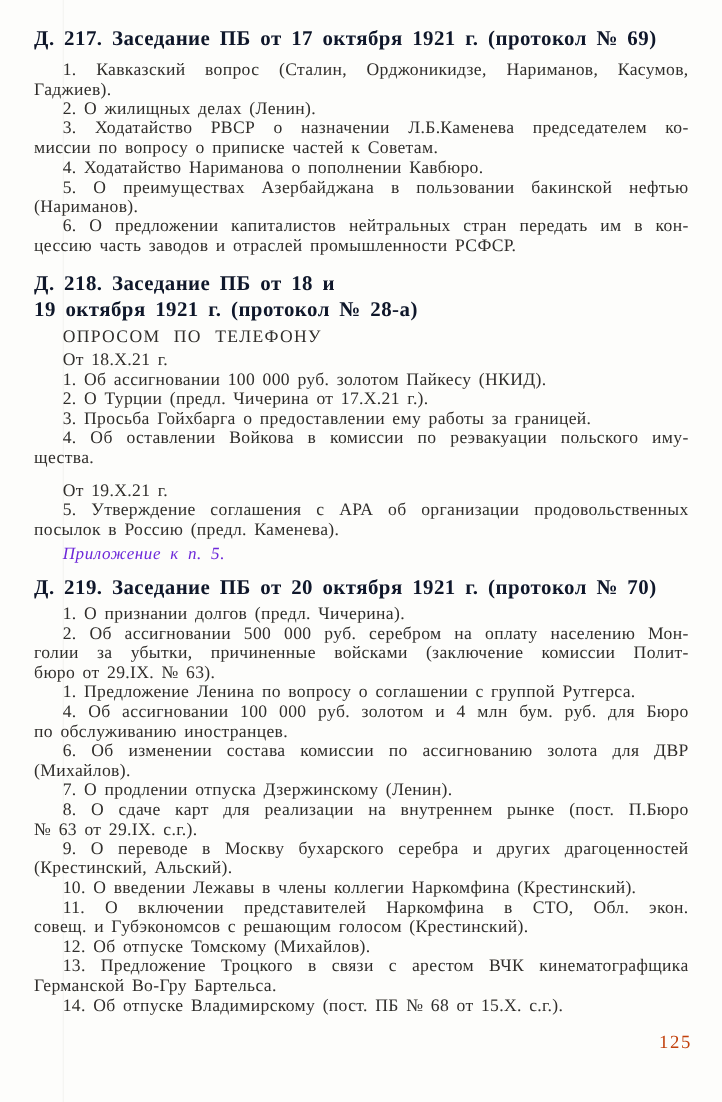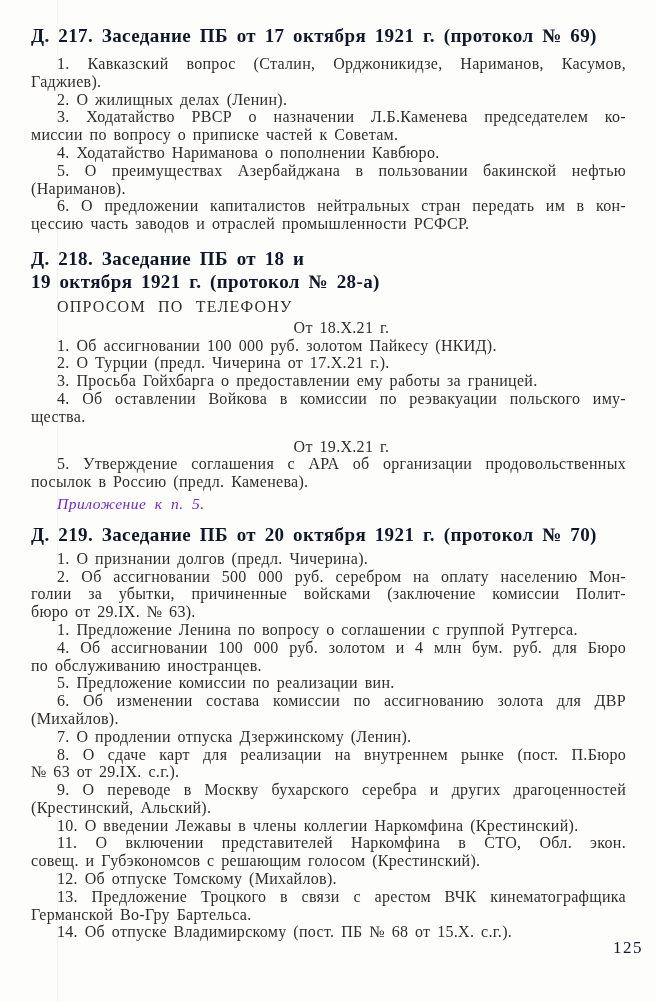--- a/index.html
+++ b/index.html
@@ -57,39 +57,38 @@
     padding-left: 26px;
     margin-top: 5px;
     letter-spacing: 1.2px;
     word-spacing: 7px;
     white-space: nowrap;
   }
   .date {
     padding-left: 26px;
     margin-top: 3px;
     white-space: nowrap;
-    text-align: center;
   }
   .gap-date { margin-top: 12px; }
   .note {
     padding-left: 26px;
     margin-top: 4px;
     font-style: italic;
     font-size: 15.5px;
     letter-spacing: 0.5px;
     word-spacing: 4px;
     color: #6d28d9;
     white-space: nowrap;
   }
   .pagenum {
     position: absolute;
-    left: 613px; top: 938px;
+    left: 599px; top: 938px;
     font-size: 17px;
     letter-spacing: 1.5px;
-    color: #0f172a;
+    color: #c2410c;
   }
 </style>
 </head>
 <body>
 
 <div class="page">
   <div class="scanline"></div>
 
   <div class="content">
 
@@ -162,23 +161,20 @@
         <div class="ln">бюро от 29.IX. № 63).</div>
       </div>
       <div class="para">
         <div class="ln fi">1. Предложение Ленина по вопросу о соглашении с группой Рутгерса.</div>
       </div>
       <div class="para">
         <div class="ln fi jl">4. Об ассигновании 100 000 руб. золотом и 4 млн бум. руб. для Бюро</div>
         <div class="ln">по обслуживанию иностранцев.</div>
       </div>
       <div class="para">
-        <div class="ln fi">5. Предложение комиссии по реализации вин.</div>
-      </div>
-      <div class="para">
         <div class="ln fi jl">6. Об изменении состава комиссии по ассигнованию золота для ДВР</div>
         <div class="ln">(Михайлов).</div>
       </div>
       <div class="para">
         <div class="ln fi">7. О продлении отпуска Дзержинскому (Ленин).</div>
       </div>
       <div class="para">
         <div class="ln fi jl">8. О сдаче карт для реализации на внутреннем рынке (пост. П.Бюро</div>
         <div class="ln">№ 63 от 29.IX. с.г.).</div>
       </div>

